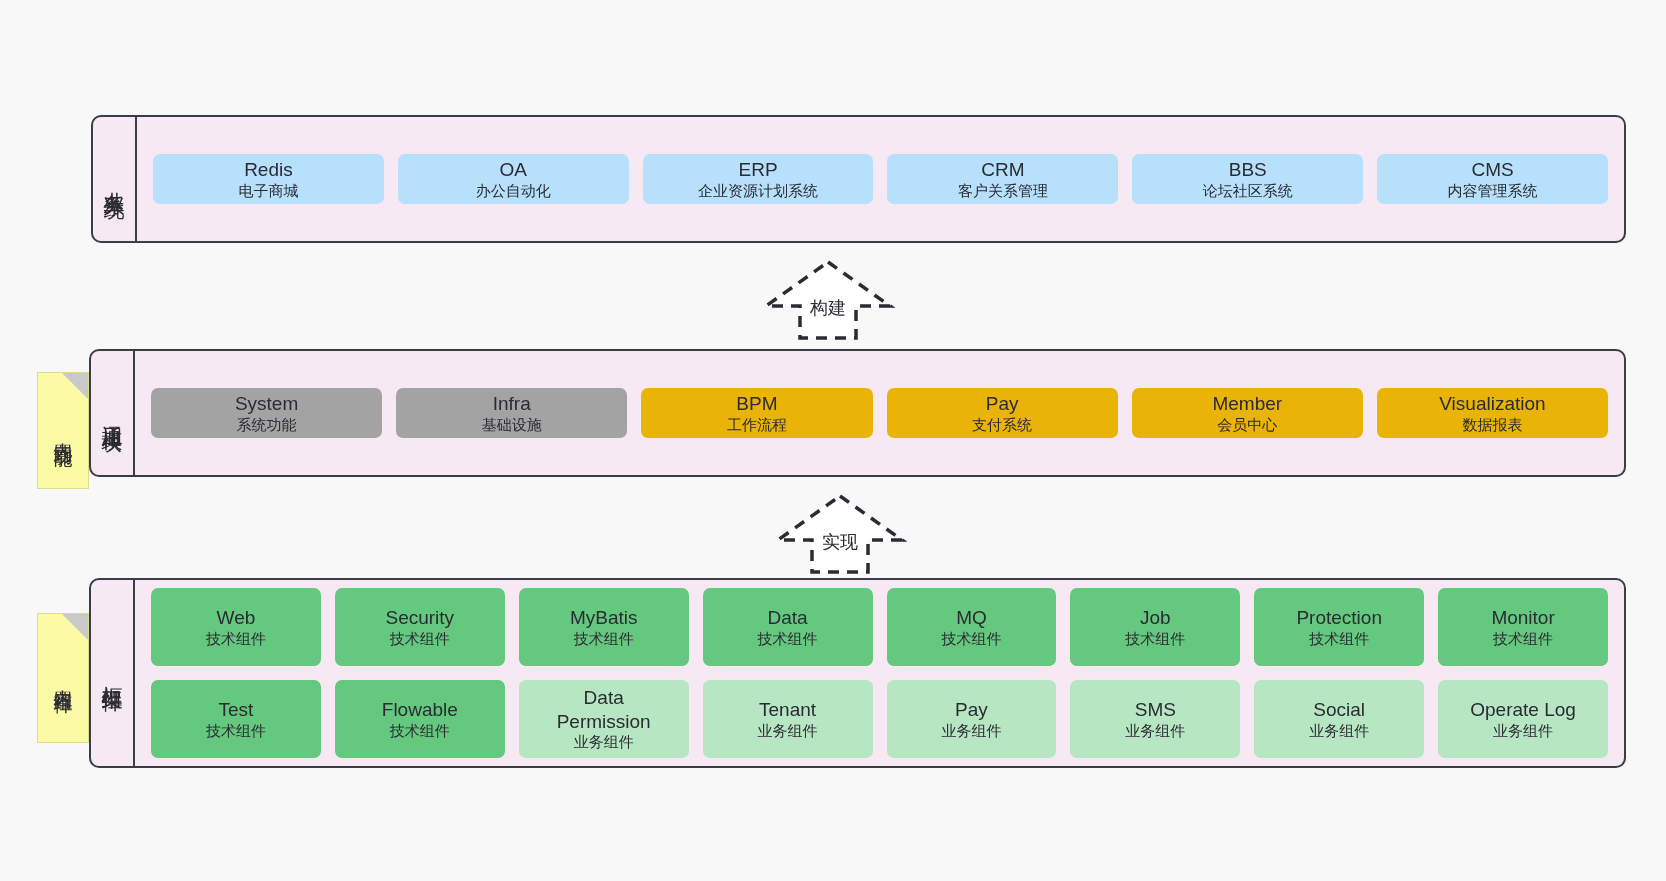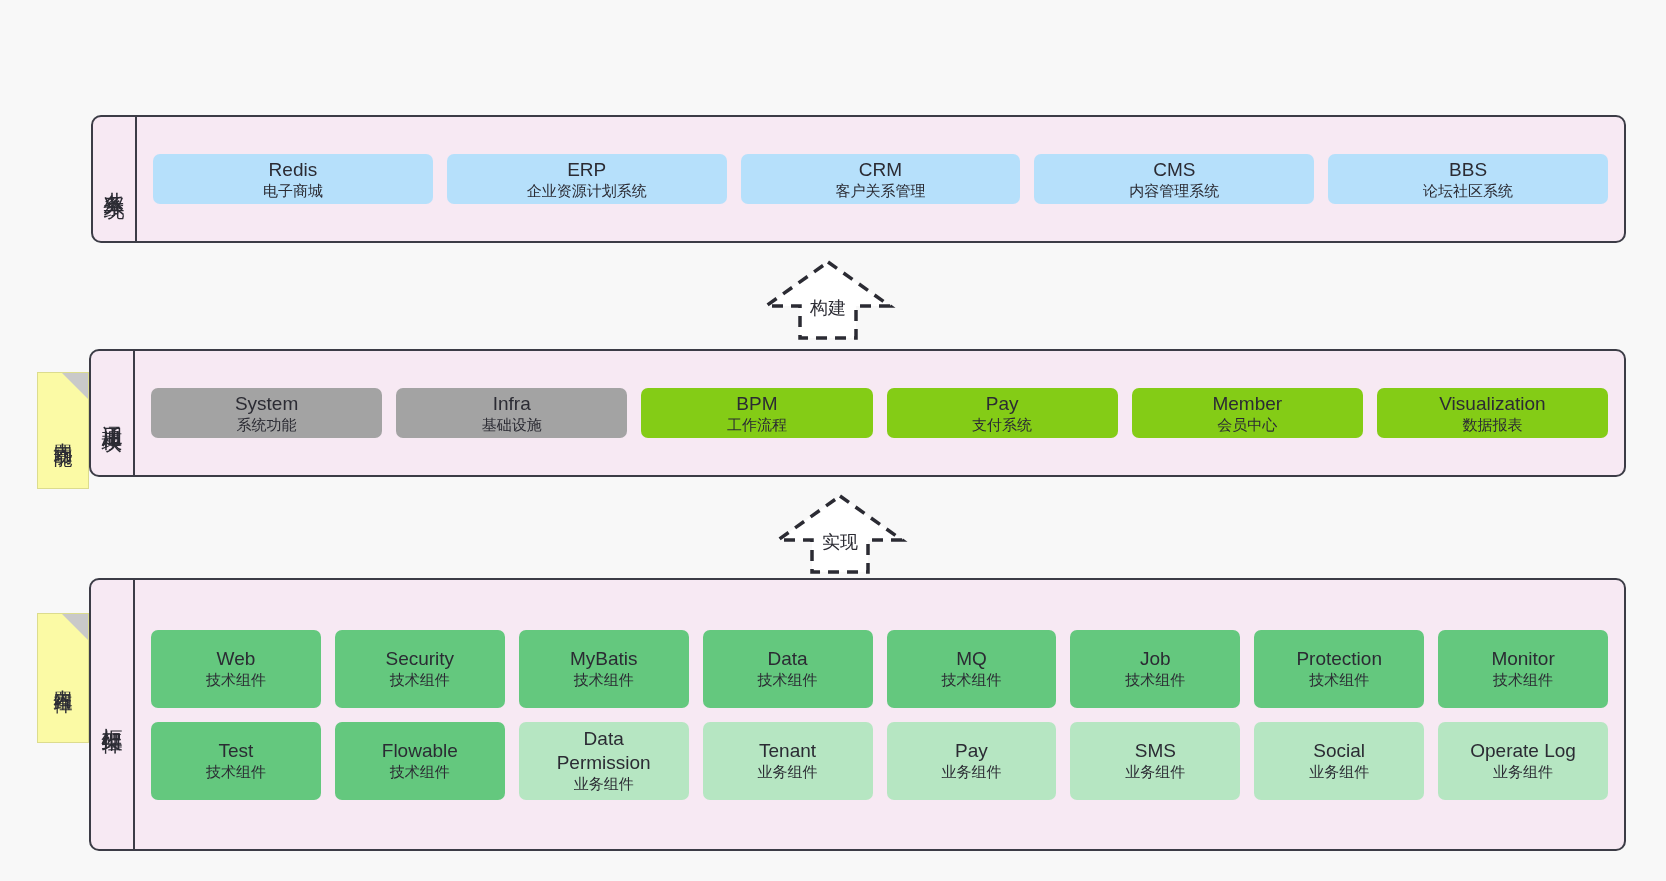--- a/index.html
+++ b/index.html
@@ -80,21 +80,21 @@
     font-size: 19px;
     white-space: pre-line;
   }
   .card .cn {
     font-size: 15px;
   }
 
   
   .c-blue        { background: #b6e0fb; }
   .c-red         { background: #a3a3a3; }
-  .c-pink        { background: #84cc16; }
+  .c-pink        { background: #eab308; }
   .c-green       { background: #64c87e; }
   .c-green-light { background: #b6e6c2; }
 
   
   .note {
     position: absolute;
     background: #fbfaa5;
     border: 1px solid #dcdc8e;
     box-sizing: border-box;
     display: flex;
@@ -143,34 +143,38 @@
   <div class="layer-caption">
     <span>业务系统</span>
   </div>
   <div class="layer-body">
     <div class="card-row">
       <div class="card c-blue">
         <div class="en">Redis</div>
         <div class="cn">电子商城</div>
       </div>
       <div class="card c-blue">
+        <div class="en">OA</div>
+        <div class="cn">办公自动化</div>
+      </div>
+      <div class="card c-blue">
         <div class="en">ERP</div>
         <div class="cn">企业资源计划系统</div>
       </div>
       <div class="card c-blue">
         <div class="en">CRM</div>
         <div class="cn">客户关系管理</div>
       </div>
       <div class="card c-blue">
+        <div class="en">BBS</div>
+        <div class="cn">论坛社区系统</div>
+      </div>
+      <div class="card c-blue">
         <div class="en">CMS</div>
         <div class="cn">内容管理系统</div>
-      </div>
-      <div class="card c-blue">
-        <div class="en">BBS</div>
-        <div class="cn">论坛社区系统</div>
       </div>
     </div>
   </div>
 </div>
 
 <div class="gen-arrow" style="left:760px; top:258px; width:136px; height:84px;">
   <svg width="136" height="84" viewBox="0 0 136 84">
     <path d="M 68 4 L 130 48 L 96 48 L 96 80 L 40 80 L 40 48 L 6 48 Z" fill="#ffffff" stroke="#2b2b33" stroke-width="3.5" stroke-dasharray="11 8" stroke-linejoin="miter"></path>
   </svg>
   <div class="arrow-label">构建</div>
@@ -220,21 +224,21 @@
     <path d="M 68 4 L 130 48 L 96 48 L 96 80 L 40 80 L 40 48 L 6 48 Z" fill="#ffffff" stroke="#2b2b33" stroke-width="3.5" stroke-dasharray="11 8" stroke-linejoin="miter"></path>
   </svg>
   <div class="arrow-label">实现</div>
 </div>
 
 <div class="note" style="left:37px; top:613px; width:52px; height:130px;">
   <div class="fold"></div>
   <span>内置组件</span>
 </div>
 
-<div class="layer" style="left:89px; top:578px; width:1537px; height:273px;">
+<div class="layer" style="left:89px; top:578px; width:1537px; height:190px;">
   <div class="layer-caption">
     <span>框架组件</span>
   </div>
   <div class="layer-body">
 
     <div class="card-row" style="height:78px;">
       <div class="card c-green">
         <div class="en">Web</div>
         <div class="cn">技术组件</div>
       </div>

